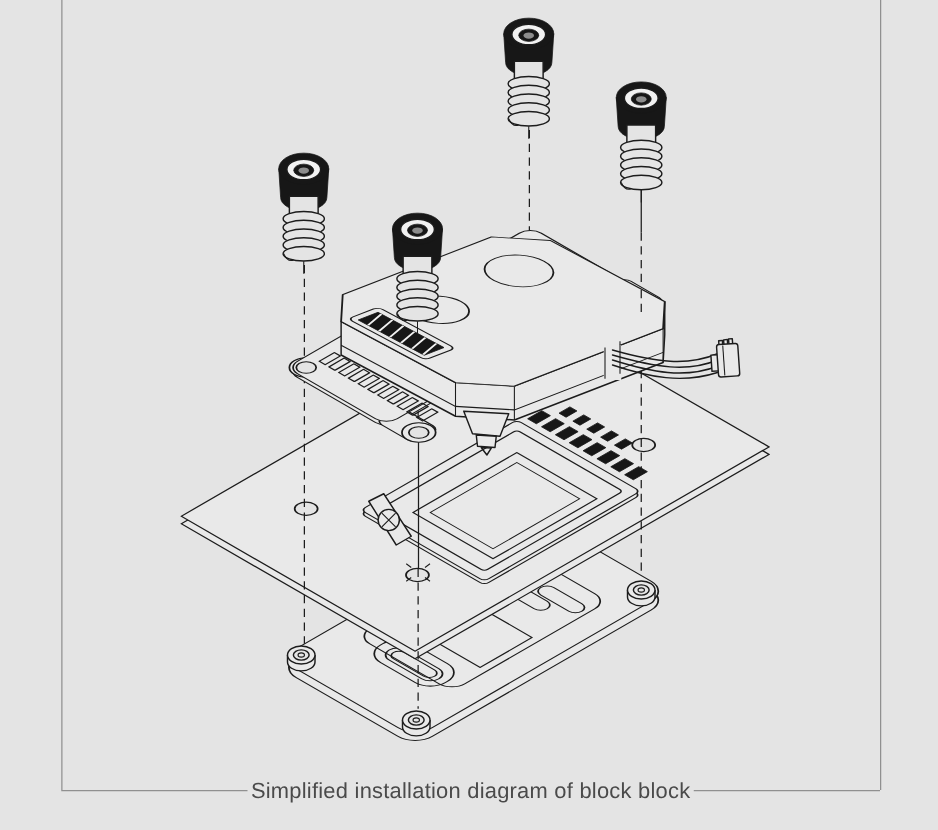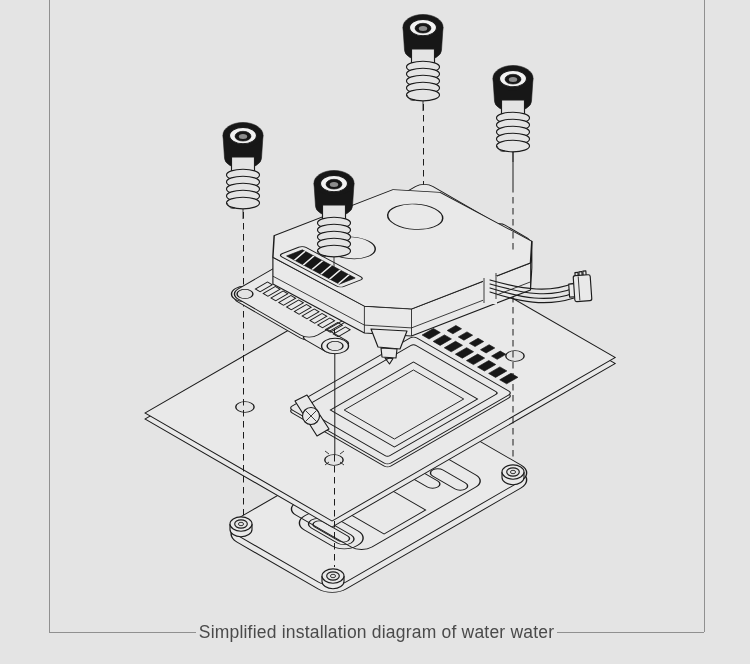--- a/index.html
+++ b/index.html
@@ -217,16 +217,16 @@
     <g>
       <use href="#screw" transform="translate(423,27)"></use>
       <use href="#screw" transform="translate(513,78)"></use>
       <use href="#screw" transform="translate(243,135)"></use>
       <use href="#screw" transform="translate(334,183)"></use>
     </g>
   </svg>
 
   <div class="caption-row">
     <div class="rule"></div>
-    <div class="caption">Simplified installation diagram of water water</div>
+    <div class="caption">Simplified installation diagram of block block</div>
     <div class="rule"></div>
   </div>
 </div>
 
 </body></html>

